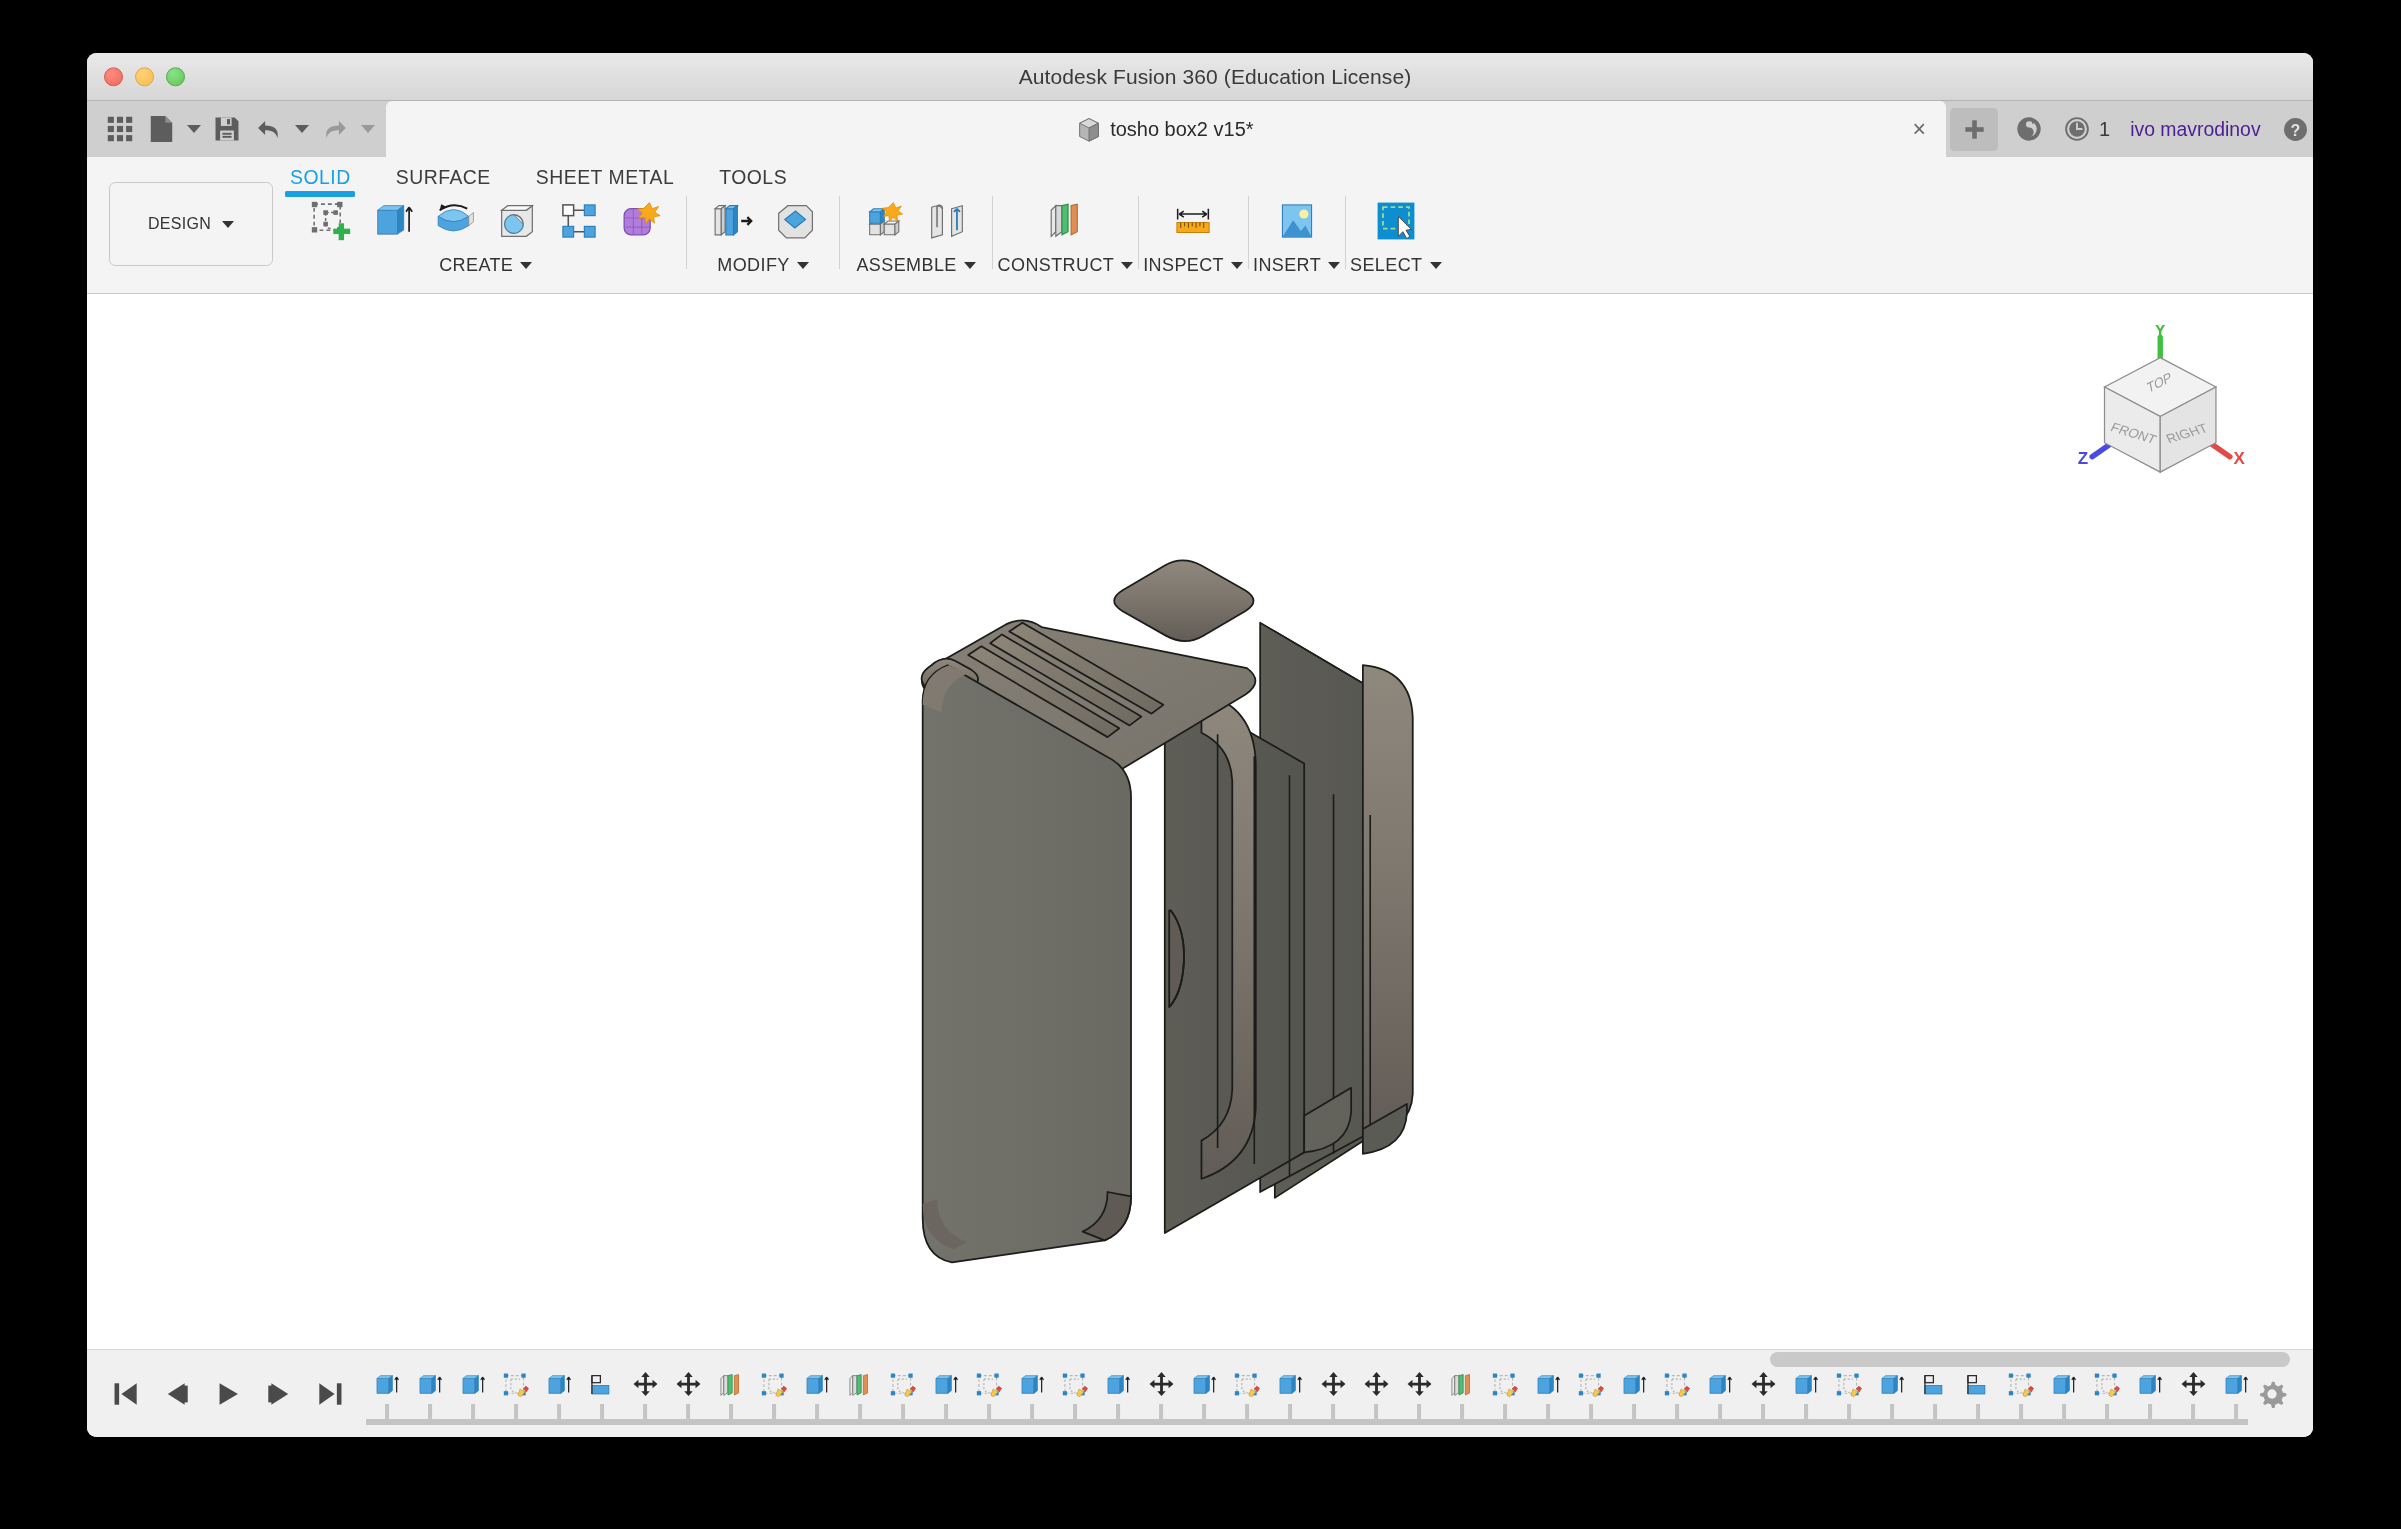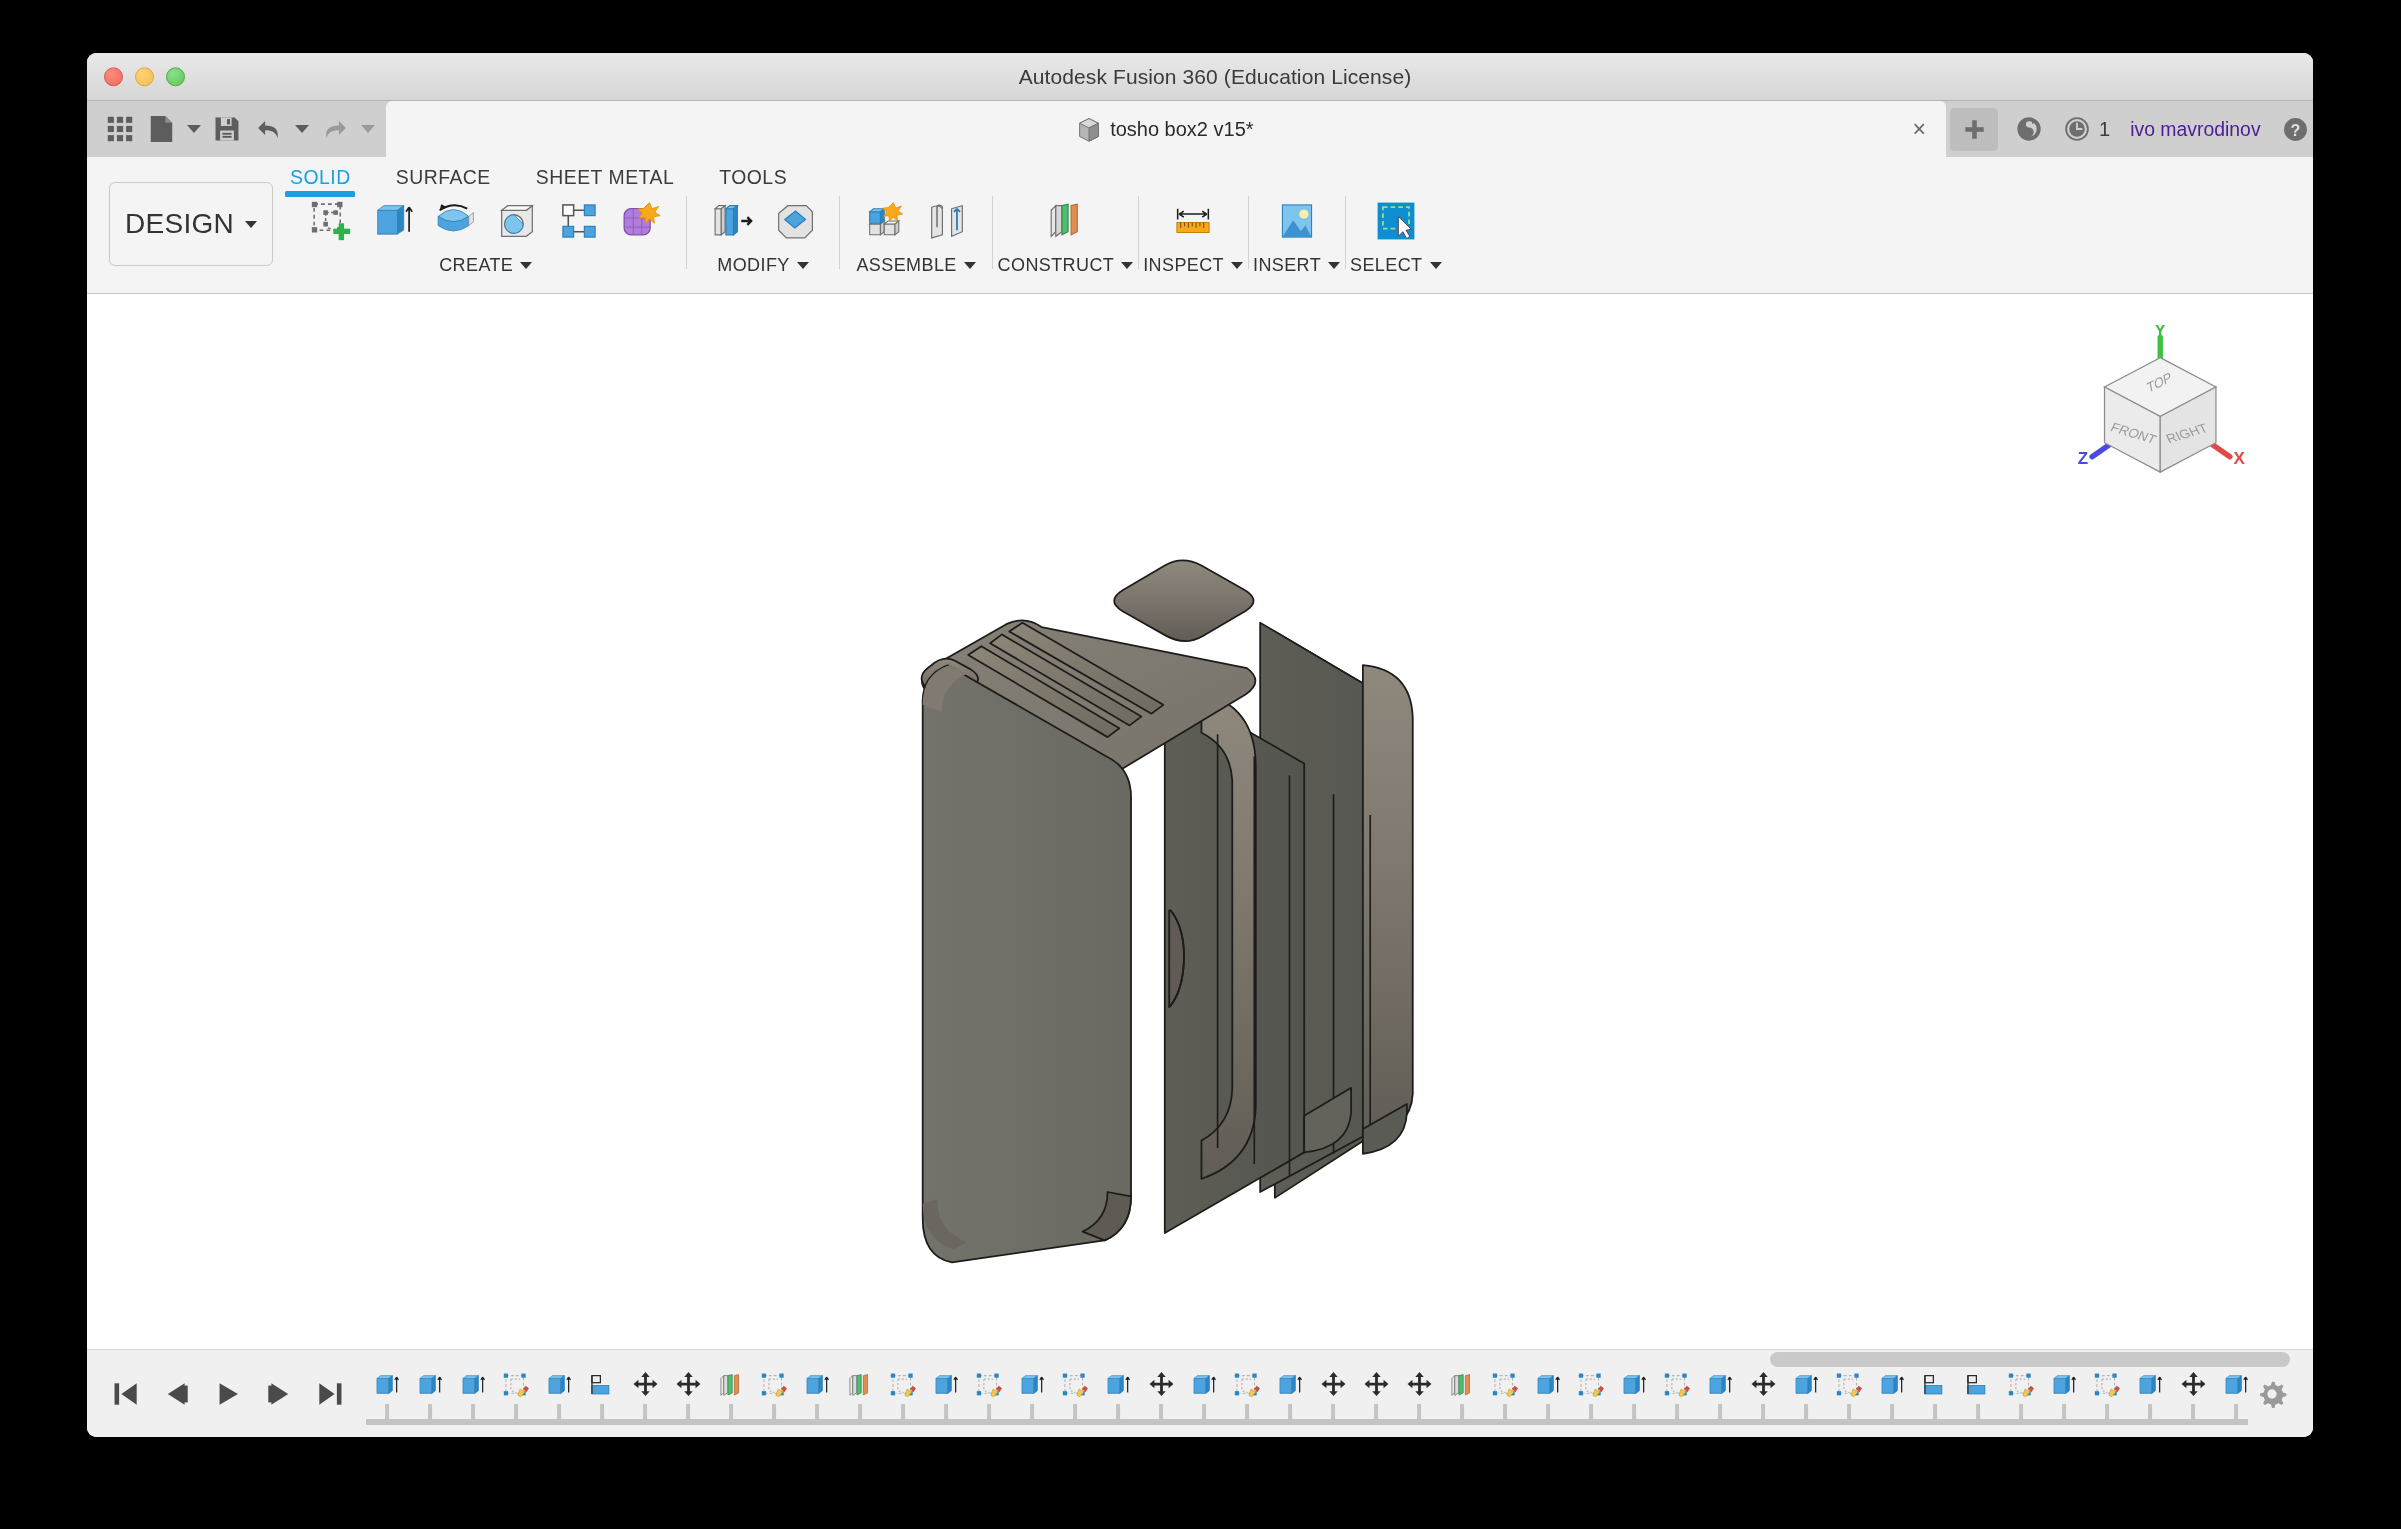--- a/index.html
+++ b/index.html
@@ -111,21 +111,21 @@
     background:#f4f4f4; border-bottom:0.8px solid #c8c8c8;
     flex: 0 0 136px; position:relative;
     display:flex; align-items:flex-start;
   }
   #design-btn {
     width: 164px; height: 84px; margin: 25px 17px 0 22px;
     border:0.8px solid #c9c9c9; border-radius:6.2px; background:#f4f4f4;
     display:flex;align-items:center;justify-content:center; gap:11px;
     cursor:pointer; flex:0 0 auto;
   }
-  #design-btn-label { font-size: 28px; color:#333; letter-spacing:0.3px; }
+  #design-btn-label { font-size: 16px; color:#333; letter-spacing:0.3px; }
 
   #ribbon-main { flex:1; position:relative; height:136px; }
   #ribbon-tabs {
     position:absolute; top: 4.6px; left: 0;
     display:flex; gap: 0px;
   }
   .rtab {
     font-size: 19.4px; color:#3c3c3c; letter-spacing:0.5px;
     padding: 4.6px 0 6.2px 0; margin-right: 45px;
     cursor:pointer; position:relative; white-space:nowrap;

